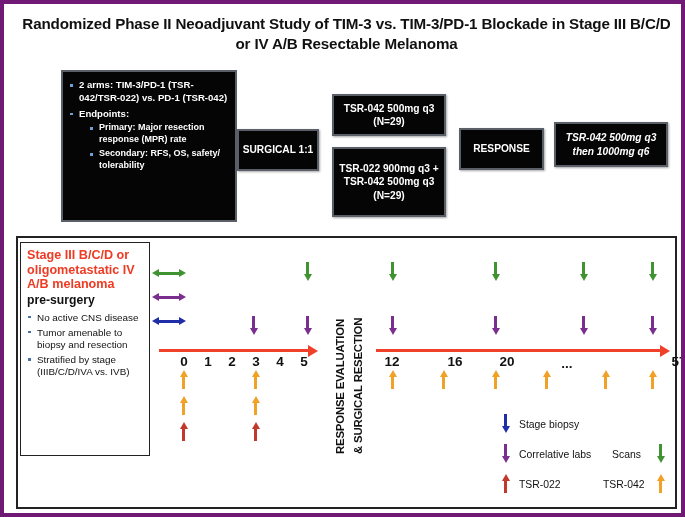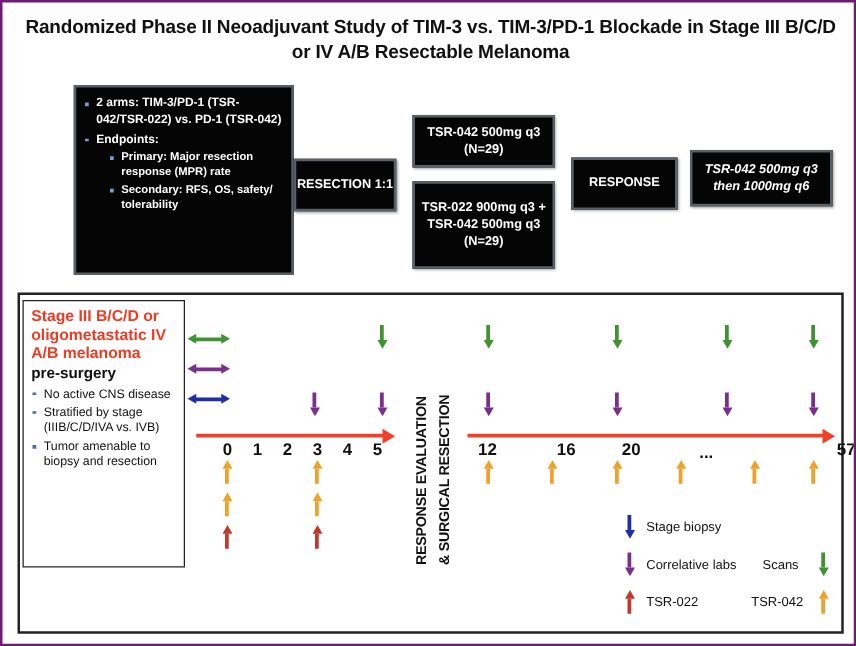--- a/index.html
+++ b/index.html
@@ -1,18 +1,18 @@
 <!DOCTYPE html>
 <html><head>
 <meta charset="utf-8">
 <style>
   html,body{margin:0;padding:0;background:#ffffff;}
   body{width:685px;height:517px;font-family:"Liberation Sans",sans-serif;}
   #fig{position:relative;width:685px;height:517px;overflow:hidden;background:#fff;
-       box-sizing:border-box;border:2px solid #701a75;}
+       box-sizing:border-box;border:4px solid #701a75;}
 
   
   .title{position:absolute;left:12px;top:10px;width:661px;text-align:center;
          font-size:15.2px;font-weight:bold;line-height:1.32;color:#111;
          letter-spacing:-0.15px;}
 
   
   .kbox{position:absolute;background:#050505;color:#fff;border:2px solid #5a5f68;
         box-sizing:border-box;display:flex;align-items:center;justify-content:center;
         text-align:center;font-weight:bold;font-size:10.2px;line-height:1.32;
@@ -93,39 +93,39 @@
       <li>
         <span>Endpoints:</span>
         <ul>
           <li>Primary: Major resection response (MPR) rate</li>
           <li>Secondary: RFS, OS, safety/ tolerability</li>
         </ul>
       </li>
     </ul>
   </div>
 
-  <div class="kbox" style="left:233px;top:125px;width:82px;height:42px;">RESECTION 1:1</div>
+  <div class="kbox" style="left:233px;top:125px;width:82px;height:42px;">SURGICAL 1:1</div>
 
   <div class="kbox" style="left:328px;top:90px;width:114px;height:42px;">TSR-042 500mg q3 (N=29)</div>
 
   <div class="kbox" style="left:328px;top:143px;width:114px;height:70px;">TSR-022 900mg q3 + TSR-042 500mg q3 (N=29)</div>
 
   <div class="kbox" style="left:455px;top:124px;width:85px;height:42px;">RESPONSE</div>
 
   <div class="kbox" style="left:550px;top:118px;width:114px;height:45px;font-style:italic;">TSR-042 500mg q3 then 1000mg q6</div>
 
   <div class="panel"></div>
 
   <div class="critbox">
     <div class="crit-head">Stage III B/C/D or oligometastatic IV A/B melanoma</div>
     <div class="crit-sub">pre-surgery</div>
     <ul>
       <li>No active CNS disease</li>
+      <li>Tumor amenable to biopsy and resection</li>
       <li>Stratified by stage (IIIB/C/D/IVA vs. IVB)</li>
-      <li>Tumor amenable to biopsy and resection</li>
     </ul>
   </div>
 
   <div class="dbl" style="left:148px;top:265px;">
     <div class="bar" style="background:#3f9330;"></div>
     <div class="h1" style="border-right-color:#3f9330;"></div>
     <div class="h2" style="border-left-color:#3f9330;"></div>
   </div>
   <div class="dbl" style="left:148px;top:289px;">
     <div class="bar" style="background:#7a2e8e;"></div>

